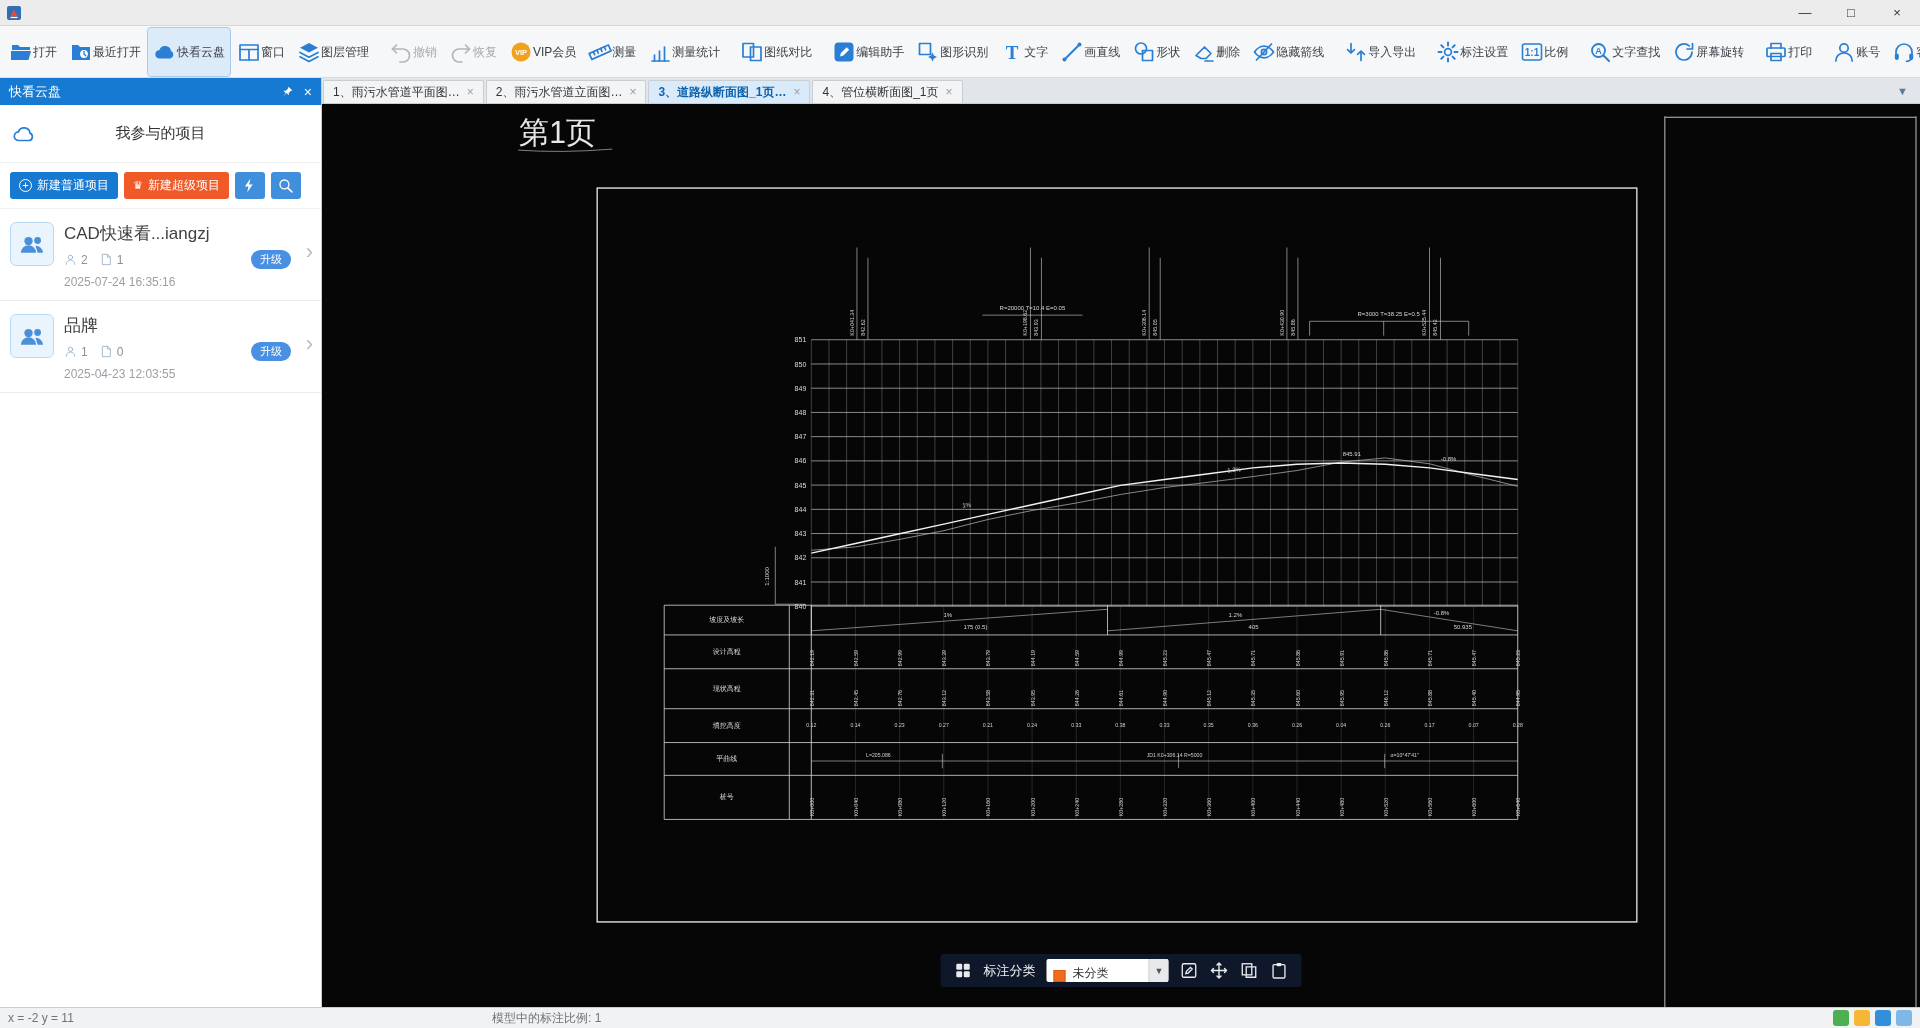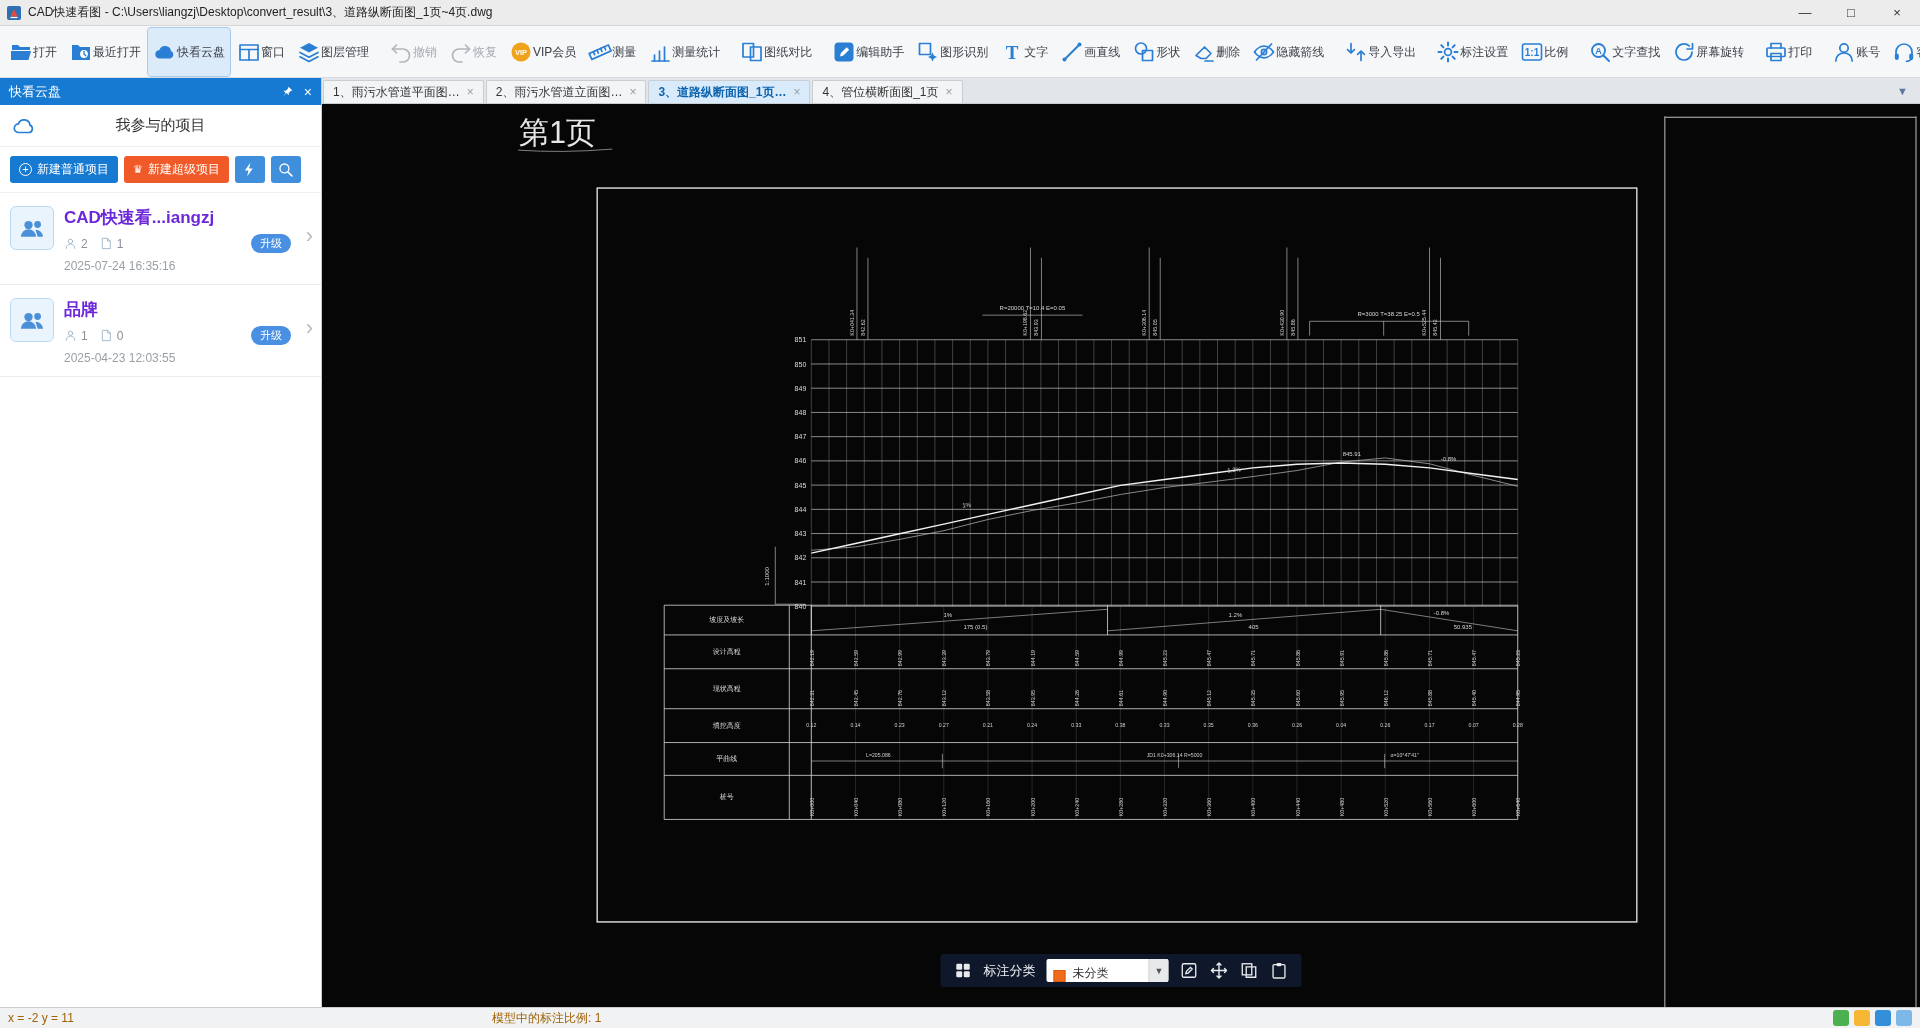--- a/index.html
+++ b/index.html
@@ -20,37 +20,37 @@
 .tb-item.disabled{color:#b0b6bb}
 .tb-item.disabled .tb-label{color:#a8adb3}
 .tb-item.gold{color:#f0a21a}
 .tb-sep{width:1px;height:38px;background:#d9dde1;margin:0 3px}
 
 .main{flex:1;display:flex;min-height:0}
 .side-panel{width:322px;border-right:1px solid #c9ced3;background:#fff;display:flex;flex-direction:column}
 .panel-header{height:27px;background:#1679d2;color:#fff;display:flex;align-items:center;padding:0 9px;font-size:13px}
 .ph-icons{margin-left:auto;display:flex;gap:10px;align-items:center}
 .ph-btn{display:flex;align-items:center;color:#fff;font-size:14px}
-.cloud-row{position:relative;height:42px;display:flex;align-items:center;justify-content:center;border-bottom:1px solid #f0f0f0}
+.cloud-row{position:relative;height:58px;display:flex;align-items:center;justify-content:center;border-bottom:1px solid #f0f0f0}
 .cloud-ic{position:absolute;left:12px;display:flex;color:#2a7fd4}
 .section-title{font-size:15px;color:#333}
 .btn-row{display:flex;align-items:center;gap:6px;padding:9px 10px;border-bottom:1px solid #f0f0f0}
 .btn-blue,.btn-orange{border:none;color:#fff;border-radius:3px;height:27px;padding:0 9px;display:flex;align-items:center;gap:5px;font-size:12px;font-family:inherit}
 .btn-blue{background:#1679d2}
 .btn-orange{background:#f05a28}
 .plus-circ{width:13px;height:13px;border:1px solid #fff;border-radius:50%;display:flex;align-items:center;justify-content:center;font-size:11px;line-height:1}
 .o-ic{font-size:11px}
 .sq-btn{width:30px;height:27px;border:none;background:#3f8fdd;border-radius:3px;display:flex;align-items:center;justify-content:center;color:#fff}
 .sq-btn svg{width:17px;height:17px}
 .project-list{flex:1;overflow:hidden}
 .project{display:flex;padding:13px 10px 11px;border-bottom:1px solid #ededed;position:relative}
 .avatar{width:44px;height:44px;border:1px solid #bcd9f2;background:#eaf4fd;border-radius:6px;color:#4a90d9;display:flex;align-items:center;justify-content:center;flex:none}
 .avatar svg{width:28px;height:28px}
 .p-body{flex:1;min-width:0;padding:0 20px 0 10px}
-.p-name{font-size:17px;font-weight:bold;color:#6d28d9;white-space:nowrap;overflow:hidden}
+.p-name{font-size:17px;font-weight:normal;color:#404040;white-space:nowrap;overflow:hidden}
 .p-meta{display:flex;align-items:center;gap:4px;color:#8a9097;font-size:12px;margin-top:5px}
 .m-ic{display:flex;color:#9fb4c6}
 .m-ic svg{width:13px;height:13px}
 .m-num{margin-right:8px}
 .badge{background:#4a90e2;color:#fff;border-radius:10px;font-size:11px;padding:2px 9px;margin-left:auto}
 .p-date{color:#9aa0a6;font-size:12px;margin-top:6px}
 .chev{position:absolute;right:8px;top:50%;transform:translateY(-60%);color:#b8bdc2;font-size:22px}
 .panel-bottom{margin-top:auto;padding:8px 0 6px}
 .deleted-btn{display:block;margin:0 auto;width:112px;height:27px;background:#1679d2;color:#fff;border:none;border-radius:3px;font-size:12px;font-family:inherit}
 .remember-row{display:flex;align-items:center;gap:6px;padding:11px 8px 2px}
@@ -74,21 +74,21 @@
 .swatch{width:12px;height:12px;background:#f26a1b;border:1px solid #d85a12;margin:0 7px;flex:none}
 .dd-value{flex:1;font-size:12px}
 .dd-arrow{width:20px;height:100%;background:#e7e9eb;border-left:1px solid #d0d3d6;display:flex;align-items:center;justify-content:center;color:#555;font-size:9px}
 
 .model-strip{height:22px;background:#f0f2f4;border-top:1px solid #c9ced3;display:flex;align-items:stretch;padding-left:3px}
 .m-home{width:20px;display:flex;align-items:center;justify-content:center;color:#2d4a6b}
 .m-home svg{width:13px;height:13px}
 .m-tab{display:flex;align-items:center;padding:0 13px;border-right:1px solid #c9ced3;font-size:12px;color:#333;background:#f0f2f4}
 .m-tab.active{background:#ffffff;font-weight:bold}
 
-.status-bar{height:21px;background:#f0f2f4;border-top:1px solid #c9ced3;display:flex;align-items:center;padding:0 8px;font-size:12px;color:#a16207;position:relative}
+.status-bar{height:21px;background:#f0f2f4;border-top:1px solid #c9ced3;display:flex;align-items:center;padding:0 8px;font-size:12px;color:#737373;position:relative}
 .scale-text{position:absolute;left:492px}
 .chips{margin-left:auto;display:flex;gap:5px}
 .chip{width:16px;height:16px;border-radius:3px;display:flex;align-items:center;justify-content:center;color:#fff;font-size:9px;font-weight:bold}
 
 .pg{fill:#e8e8e8;font-size:30px}
 .t7{fill:#dcdcdc;font-size:7px}
 .t6{fill:#d6d6d6;font-size:6px}
 .t5{fill:#cfcfcf;font-size:5.2px}
 .right{text-anchor:end}.mid{text-anchor:middle}
 .frame{fill:none;stroke:#dcdcdc;stroke-width:1.4}
@@ -108,21 +108,20 @@
 <div class="app">
 
   <div class="titlebar">
     <span class="app-icon">
       <svg viewBox="0 0 16 16" width="16" height="16">
           <rect x="1" y="1" width="14" height="14" rx="2" fill="#2f6fb3"></rect>
           <path d="M4.5 11.5L8 4l3.5 7.5z" fill="#e34b3a"></path>
           <path d="M4.5 12.5h7" stroke="#fff" stroke-width="1.2"></path>
         </svg>
     </span>
-    <span class="title-text">CAD快速看图 - C:\Users\liangzj\Desktop\convert_result\3、道路纵断面图_1页~4页.dwg</span>
     <div class="win-controls">
       <span class="win-btn">—</span>
       <span class="win-btn">□</span>
       <span class="win-btn close">×</span>
     </div>
   </div>
 
   <div class="toolbar" id="toolbar">
       <div class="tb-item">
         <svg class="tb-icon" viewBox="0 0 24 24">

